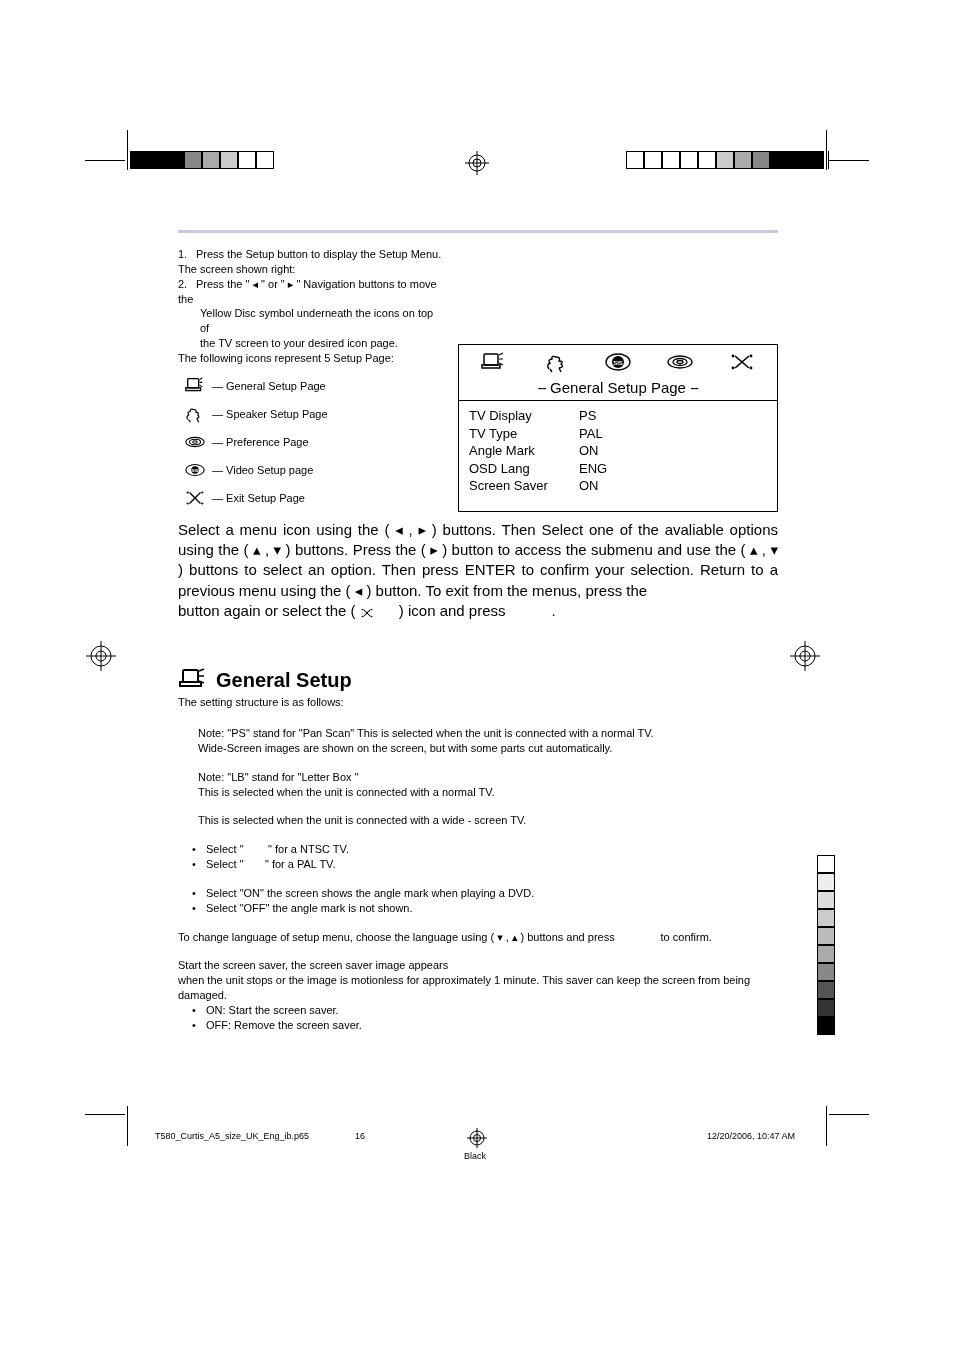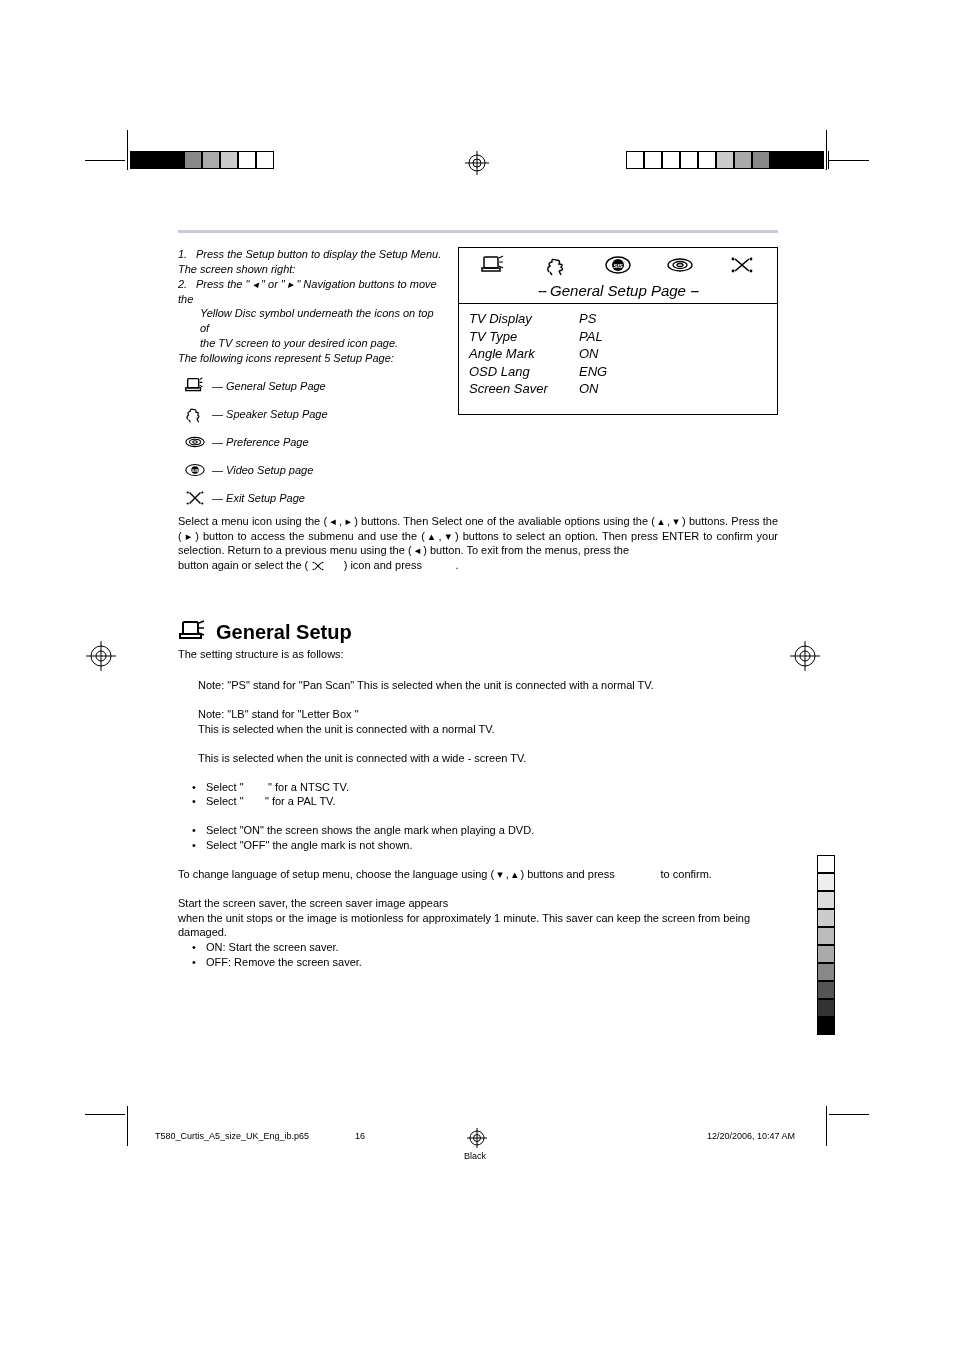--- a/index.html
+++ b/index.html
@@ -43,22 +43,21 @@
     margin-bottom: 14px;
   }
 
   .intro { font-size: 11px; line-height: 1.35; }
   .intro .num { display: inline-block; width: 18px; }
   .intro .hang { padding-left: 22px; display: block; }
 
   .two-col {
     display: flex;
     gap: 14px;
-    align-items: flex-start;
-    font-style: italic;
+    align-items: flex-end;
   }
   .col-left { flex: 1; }
   .col-right {
     width: 320px;
     border: 1.5px solid #000;
   }
   .menu-header {
     display: flex;
     justify-content: space-around;
     align-items: center;
@@ -82,21 +81,21 @@
   .menu-row { display: flex; }
   .menu-row .k { width: 110px; }
   .menu-row .v { }
 
   .legend { margin-top: 6px; }
   .legend-row { display: flex; align-items: center; height: 28px; }
   .legend-row .ic { width: 34px; display: flex; justify-content: center; }
   .legend-row .ic svg { width: 22px; height: 20px; }
   .legend-row .lbl { font-size: 11px; }
 
-  .para { font-size: 11px; line-height: 1.35; margin-top: 2px; text-align: justify; }
+  .para { font-size: 15px; line-height: 1.35; margin-top: 8px; text-align: justify; }
 
   .section-title {
     display: flex;
     align-items: center;
     gap: 8px;
     margin-top: 44px;
     margin-bottom: 4px;
   }
   .section-title svg { width: 30px; height: 24px; }
   .section-title .t { font-size: 20px; font-weight: bold; }
@@ -348,20 +347,21 @@
         <rect x="5" y="2" width="15" height="12" rx="1.5" fill="none" stroke="#000" stroke-width="2"></rect>
         <rect x="2" y="14" width="21" height="4" fill="none" stroke="#000" stroke-width="2"></rect>
         <path d="M21 3 L26 1 M21 8 L26 8 M21 13 L26 15" stroke="#000" stroke-width="1.5" fill="none"></path>
       </svg>
     <span class="t">General Setup</span>
   </div>
   <div class="sub">The setting structure is as follows:</div>
 
   <div class="block" style="padding-left:20px">
     <div>Note: "PS" stand for "Pan Scan" This is selected when the unit is connected with a normal TV.</div>
+    <div>Wide-Screen images are shown on the screen, but with some parts cut automatically.</div>
   </div>
   <div class="block" style="padding-left:20px">
     <div>Note: "LB" stand for "Letter  Box "</div>
     <div>This is selected when the unit is connected with a normal TV.</div>
   </div>
   <div class="block" style="padding-left:20px">
     <div>This is selected when the unit is connected with a wide - screen TV.</div>
   </div>
 
   <div class="block">

